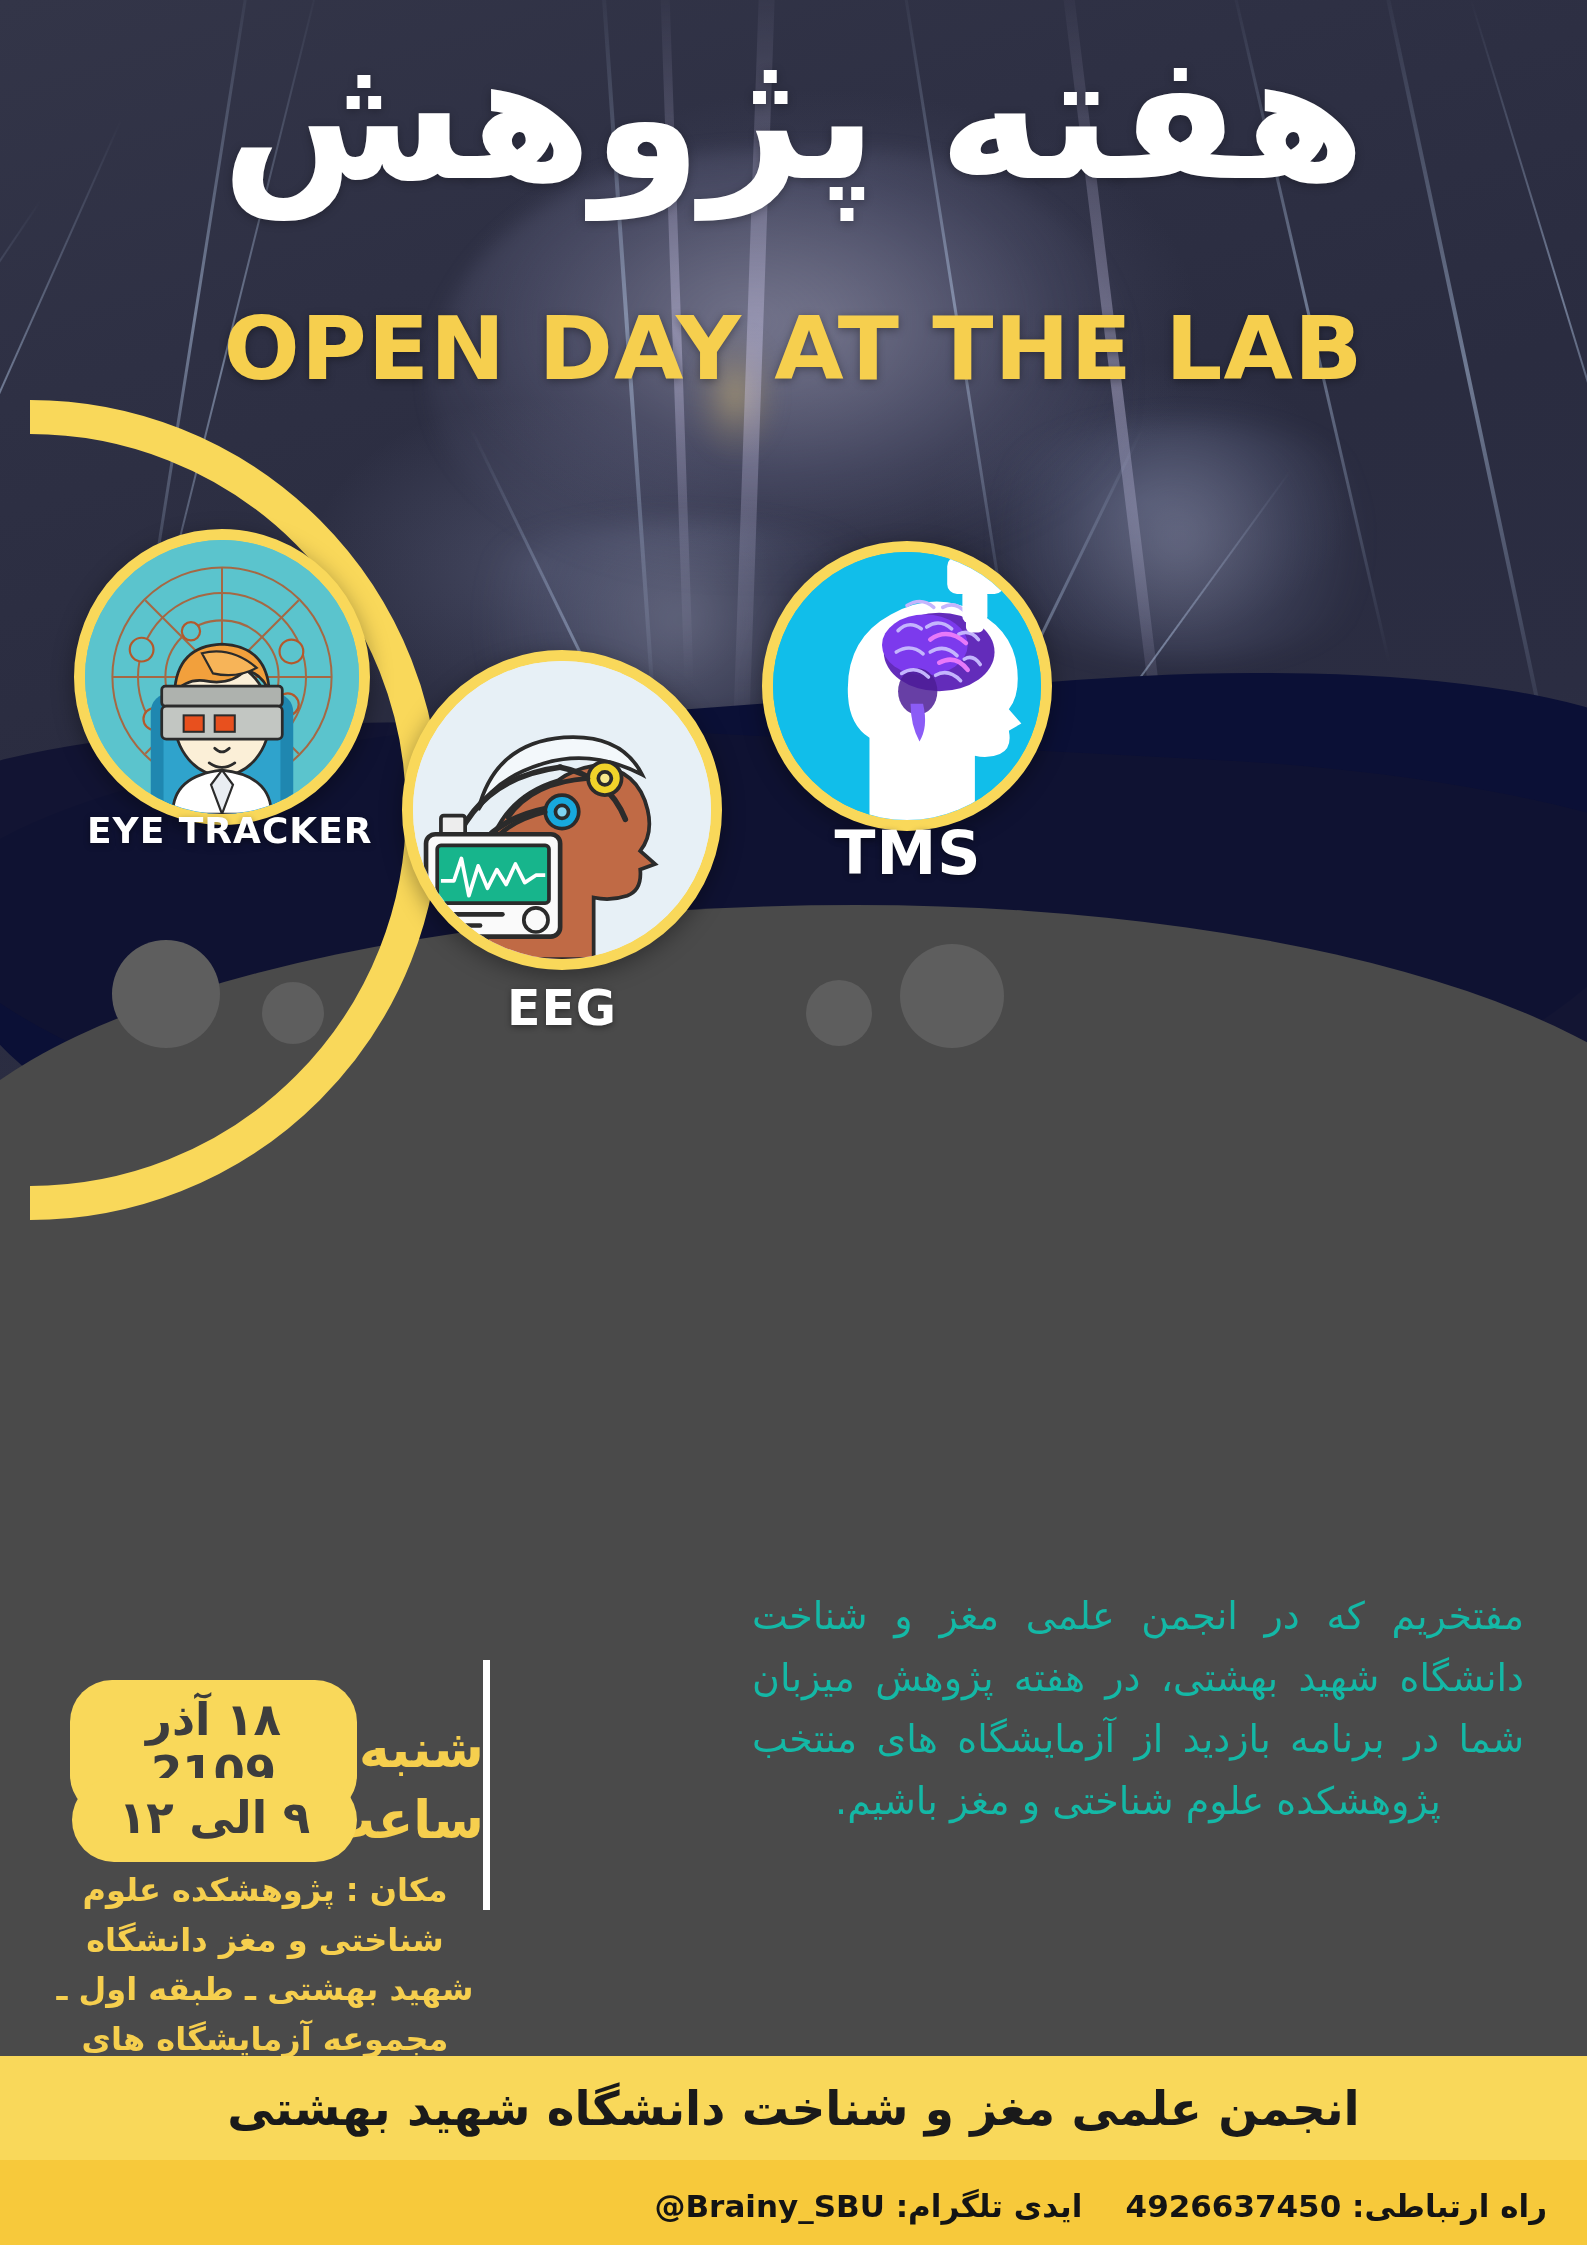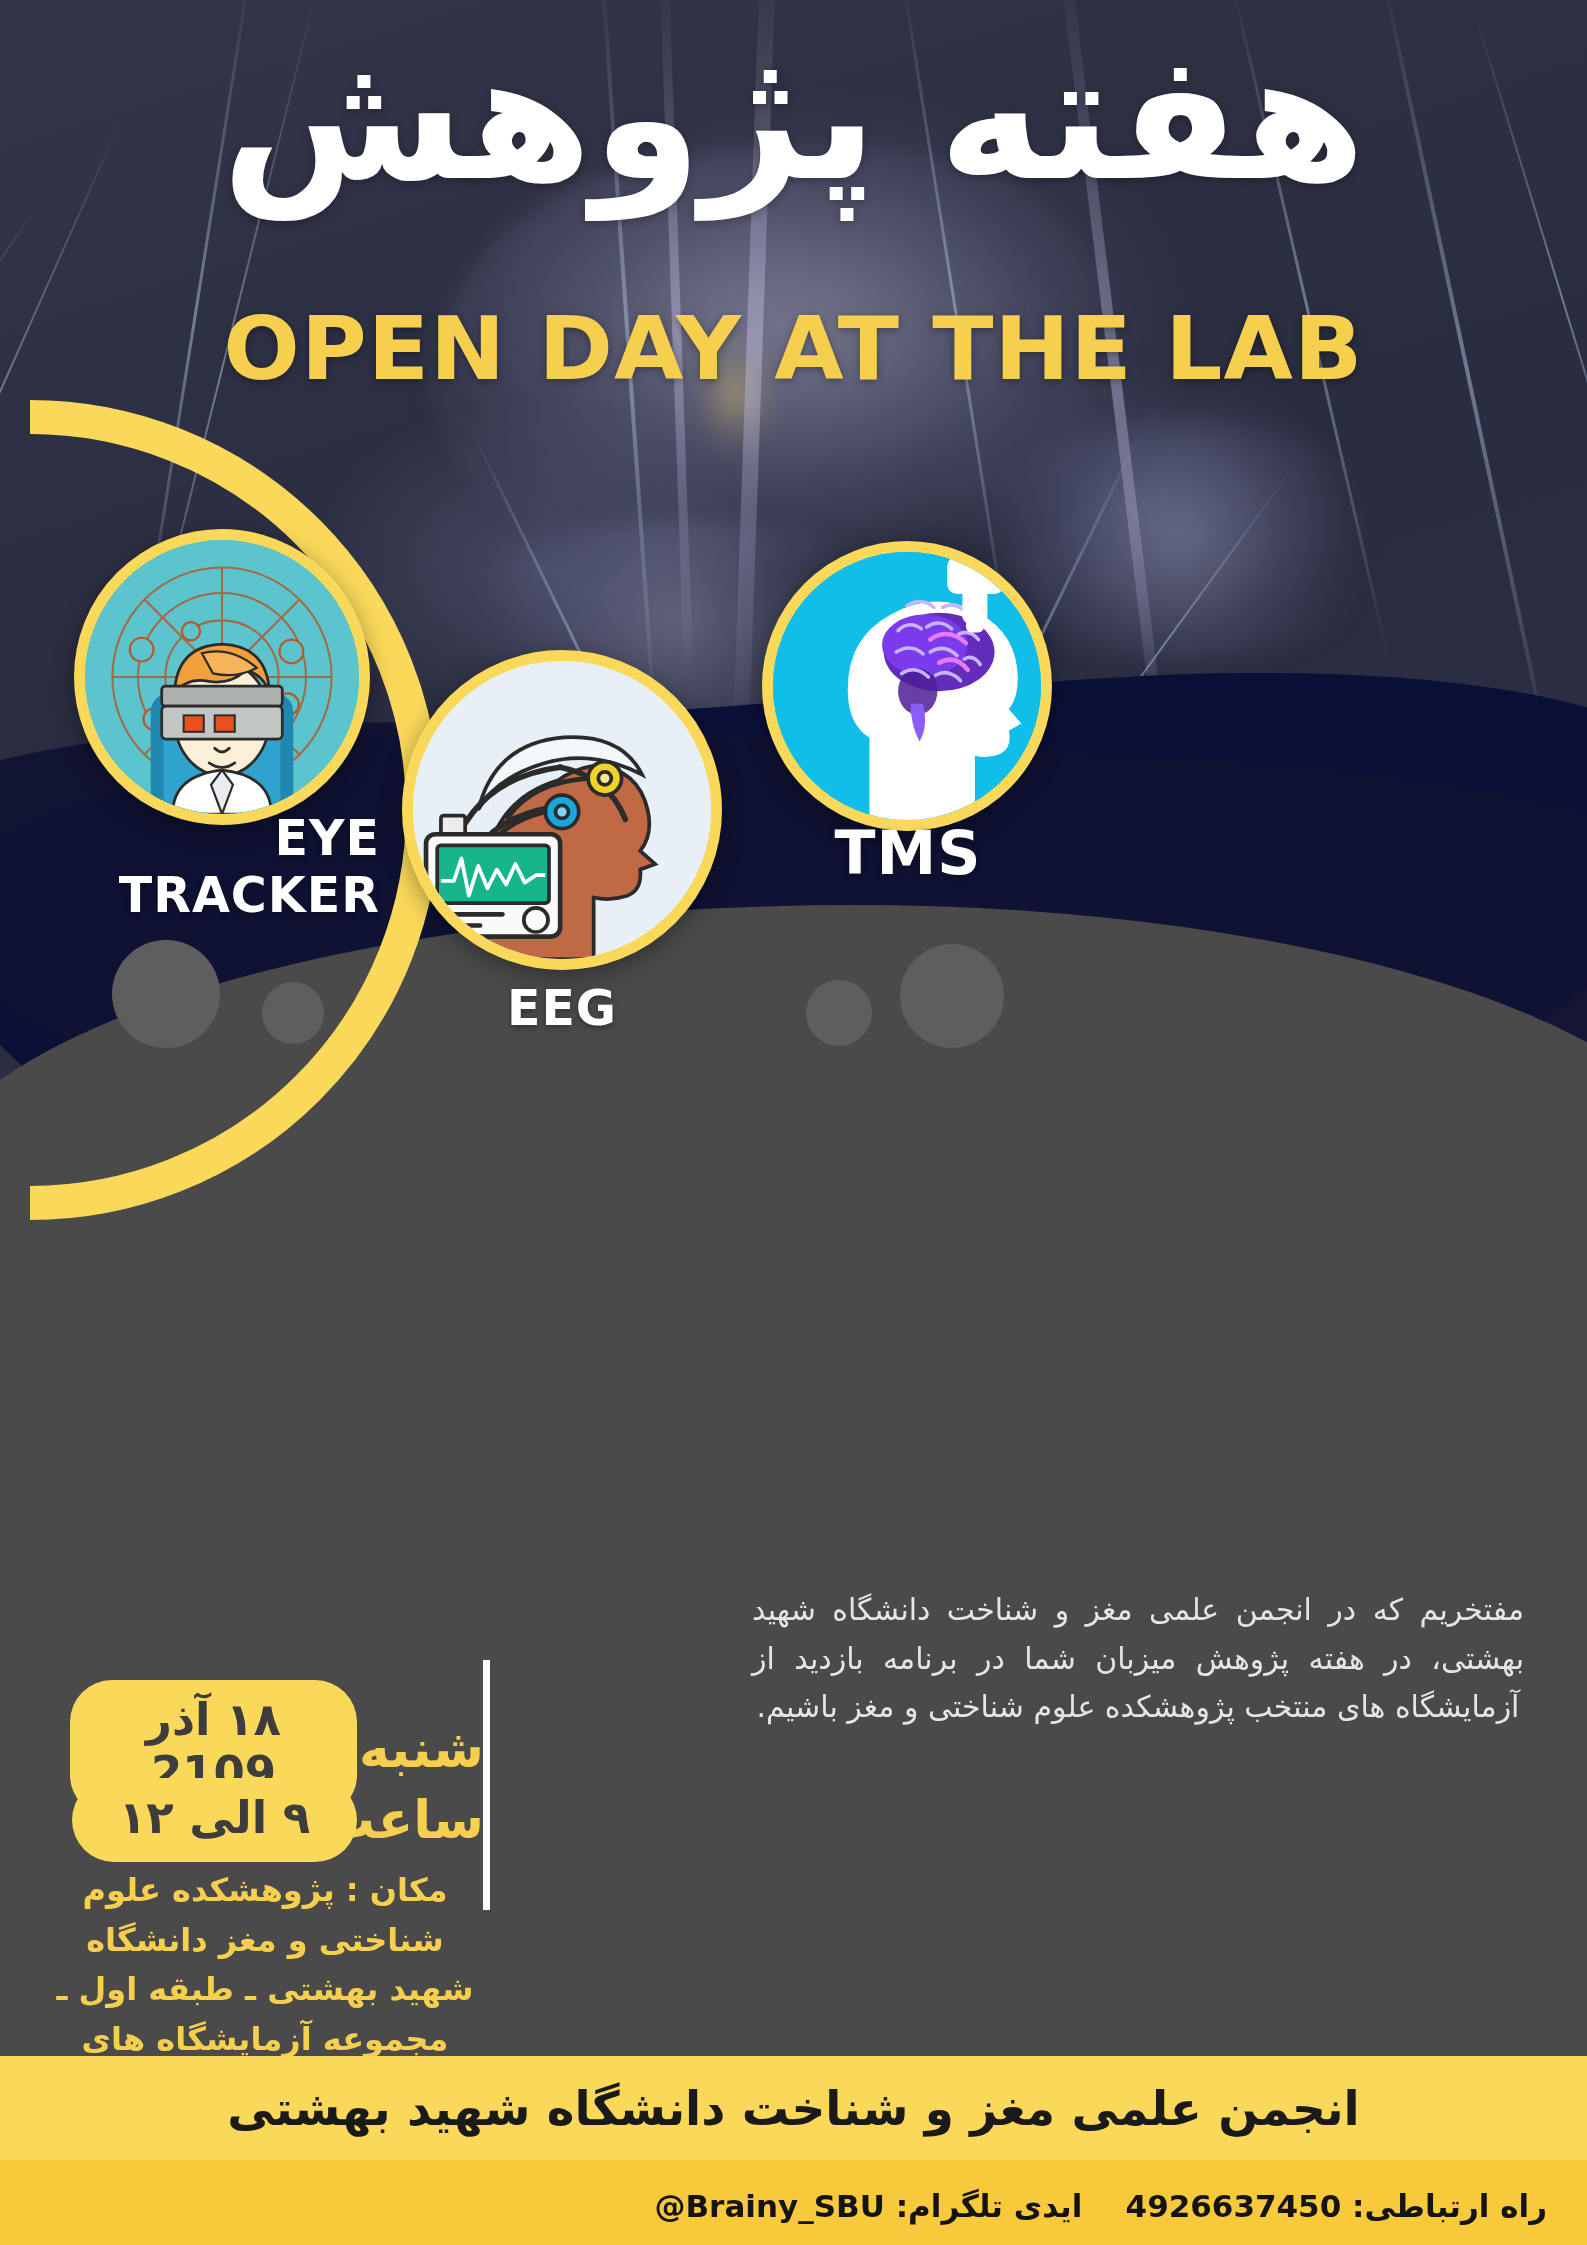--- a/index.html
+++ b/index.html
@@ -95,21 +95,21 @@
     box-shadow:0 6px 22px rgba(0,0,0,.35);
   }
   #c-eye  { left:74px;  top:529px; width:296px; height:296px; background:#5BC4CD; }
   #c-eeg  { left:402px; top:650px; width:320px; height:320px; background:#E7F0F6; }
   #c-tms  { left:762px; top:541px; width:290px; height:290px; background:#11BEEA; }
 
   .lbl {
     position:absolute; color:#fff; font-weight:800; letter-spacing:1px;
     text-shadow:0 2px 6px rgba(0,0,0,.4);
   }
-  #l-eye { left:70px;  top:810px; width:310px; text-align:right; font-size:49px; }
+  #l-eye { left:87px;  top:810px; width:310px; text-align:left; font-size:36px; }
   #l-eeg { left:402px; top:980px; width:320px; text-align:center; font-size:49px; }
   #l-tms { left:762px; top:818px; width:292px; text-align:center; font-size:60px; }
 
   
   .bokeh { position:absolute; border-radius:50%; background:#5e5e5e; }
 
   .divider {
     position:absolute; left:483px; top:1660px; width:7px; height:250px; background:#fff;
   }
 
@@ -127,22 +127,22 @@
     padding:13px 30px 18px; min-width:285px; text-align:center;
     margin-right:18px;
   }
   .place {
     position:absolute; left:40px; top:1866px; width:450px;
     color:#F6CF4E; direction:rtl; text-align:center;
     font-size:32px; line-height:1.55; font-weight:600;
   }
 
   .para {
-    position:absolute; color:#e5e5e5; direction:rtl; text-align:justify;
-    font-size:30px; line-height:1.62;
+    position:absolute; color:#14b8a6; direction:rtl; text-align:justify;
+    font-size:38px; line-height:1.62;
   }
   #para1 { left:752px; top:1586px; width:772px; text-align:justify; text-align-last:center; }
   #para2 { left:752px; top:1786px; width:772px; text-align:justify; }
 
   
   .footer-band {
     position:absolute; left:0; top:2056px; width:1587px; height:104px;
     background:#F9D85A;
     display:flex; align-items:center; justify-content:center;
   }

